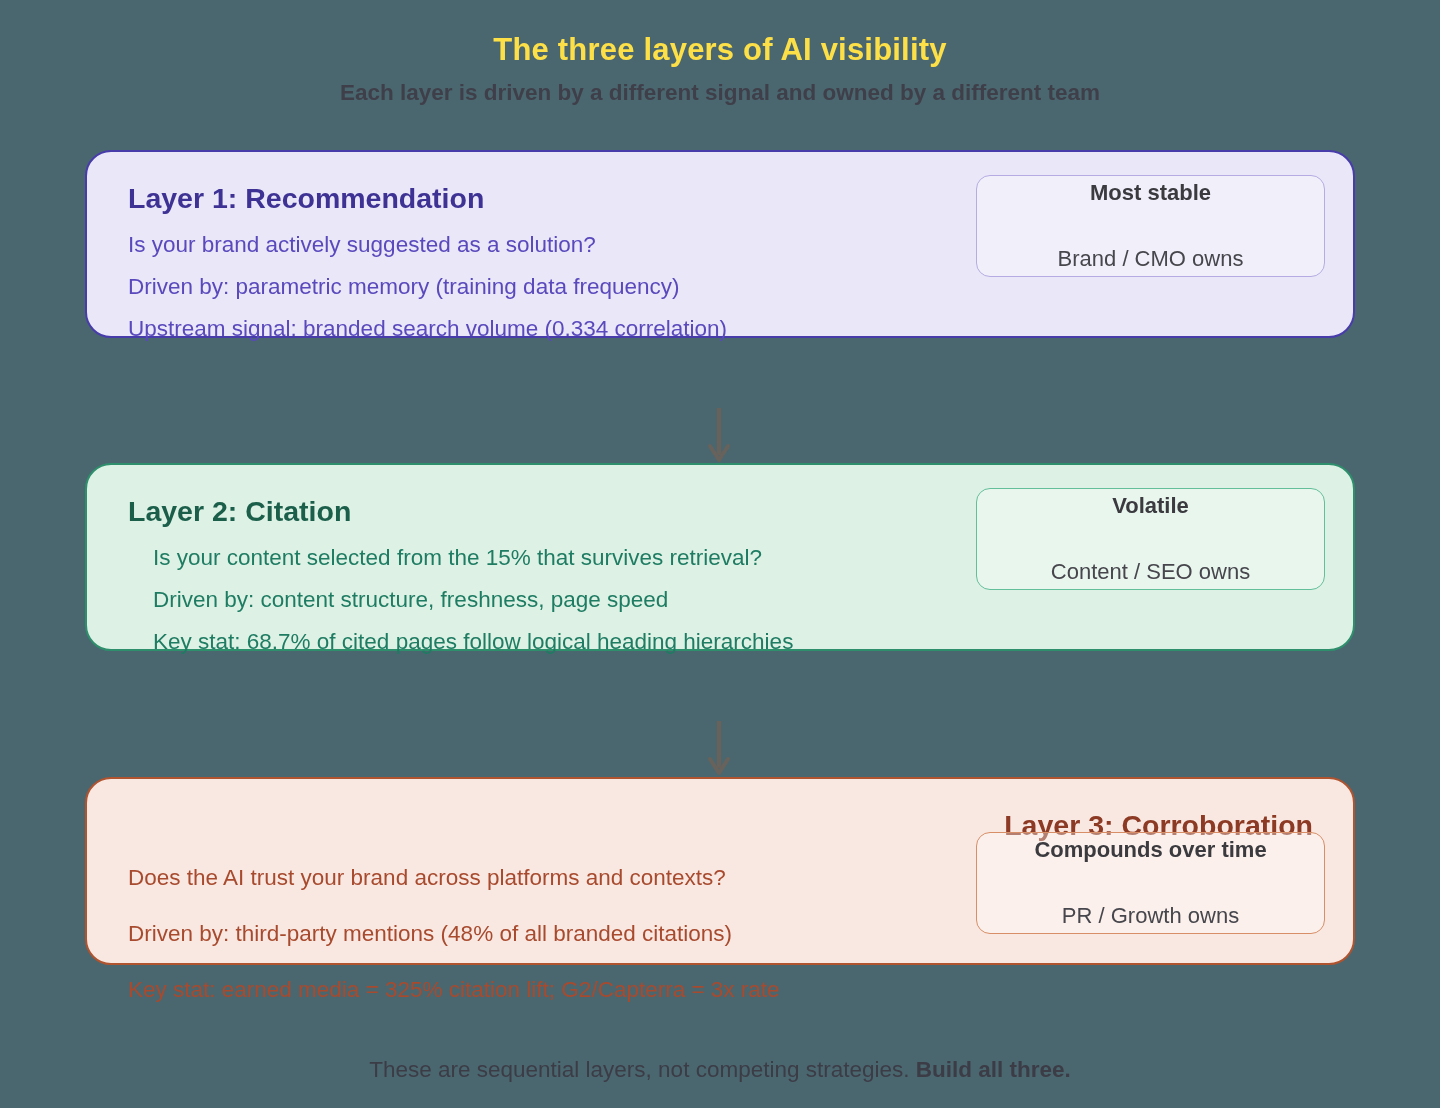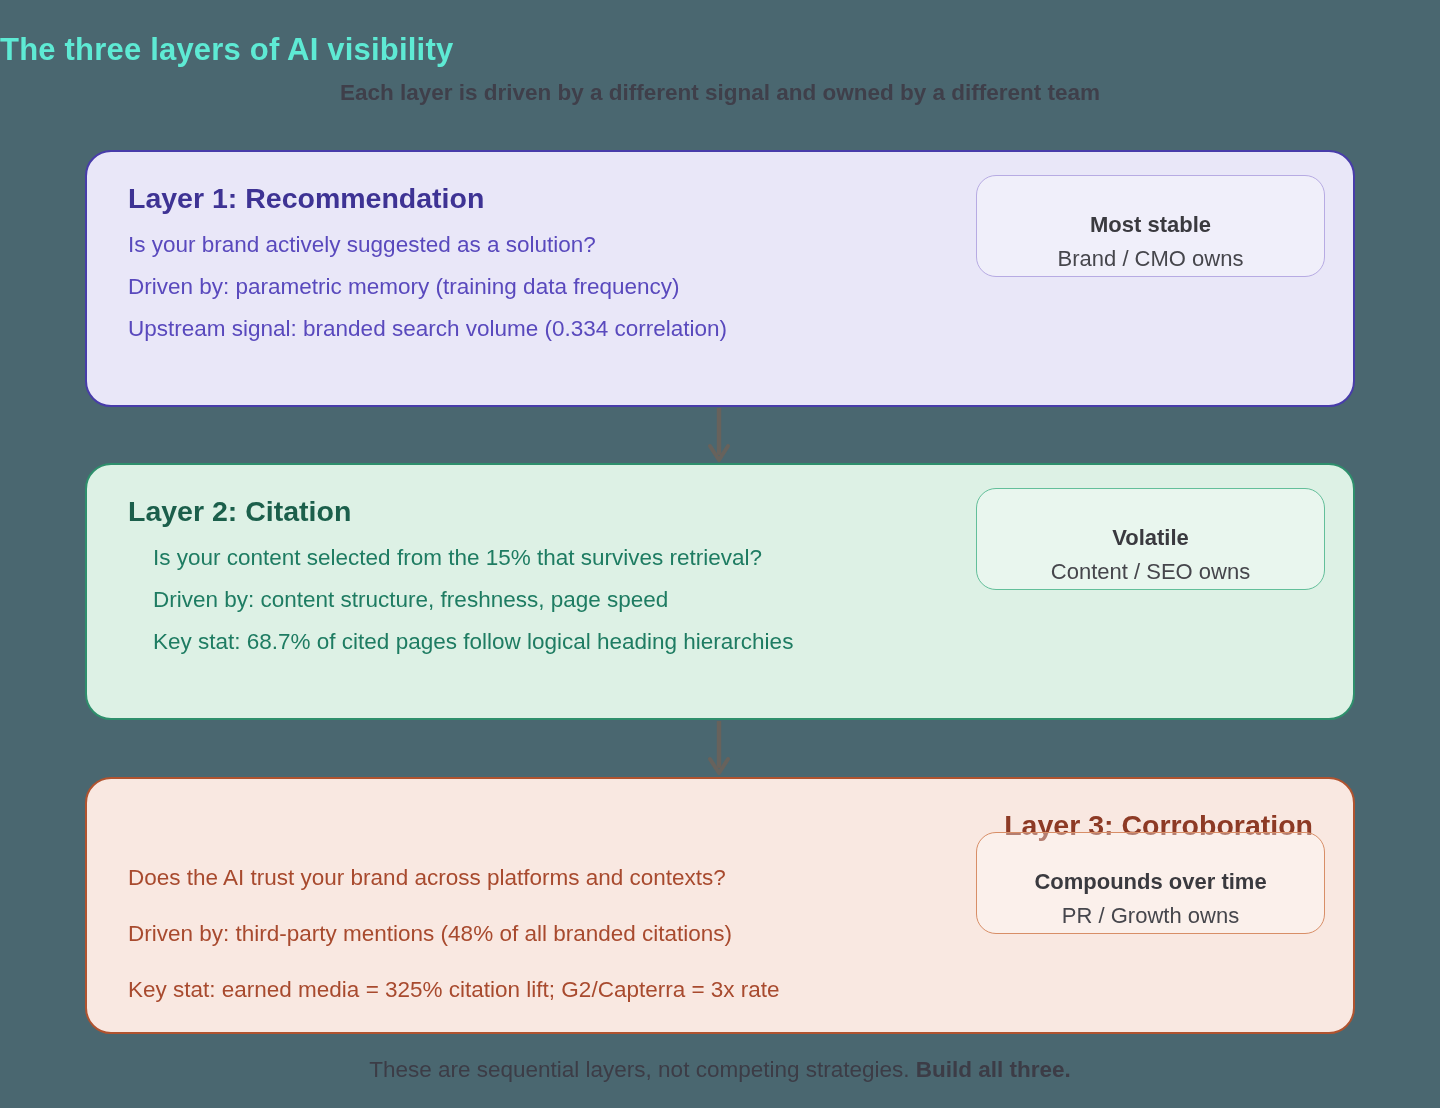--- a/index.html
+++ b/index.html
@@ -6,30 +6,31 @@
   html,body { background:#4a6770; }
   .canvas {
     position:relative;
     width:1440px; height:1108px;
     background:#4a6770;
     font-family:"Liberation Sans", sans-serif;
     overflow:hidden;
   }
   .page-title {
     position:absolute; top:32px; left:0; width:100%;
-    font-size:31px; font-weight:700; color:#5eead4;
+    text-align:center;
+    font-size:31px; font-weight:700; color:#fde047;
     letter-spacing:0.2px;
   }
   .page-subtitle {
     position:absolute; top:80px; left:0; width:100%;
     text-align:center;
     font-size:22.5px; font-weight:700; color:#3f3f4a;
   }
   .card {
-    position:absolute; left:85px; width:1270px; height:257px;
+    position:absolute; left:85px; width:1270px; height:188px;
     border-radius:26px;
     border:2px solid transparent;
     padding:28px 40px 7px 41px;
   }
   .card.layer1 { top:150px;  background:#e9e7f8; border-color:#483caa; }
   .card.layer2 { top:463px;  background:#ddf1e5; border-color:#2e8f6c; }
   .card.layer3 { top:777px;  background:#f9e8e1; border-color:#b0532f; }
   .card-heading {
     font-size:28.5px; font-weight:700; line-height:36px;
     margin-bottom:8px;
@@ -37,25 +38,25 @@
   .layer1 .card-heading { color:#3e3394; }
   .layer2 .card-heading { color:#1b5f4b; }
   .layer3 .card-heading { color:#8d3a25;text-align:right; }
   .card-line { font-size:22.5px; line-height:42px; font-weight:400; }
   .layer1 .card-line { color:#5949bd; }
   .layer2 .card-line { color:#1e7c62;margin-left:25px; }
   .layer3 .card-line { color:#a84a2e;margin-top:14px; }
   .badge {
     position:absolute; top:23px; right:28px;
     width:349px; height:102px;
-    border-radius:20px;
+    border-radius:14px;
     border:1.5px solid;
     background:rgba(255,255,255,0.35);
     display:flex; flex-direction:column;
-    align-items:center; justify-content:flex-end;
+    align-items:center; justify-content:space-between;
   }
   .layer1 .badge { border-color:#b7abe3; }
   .layer2 .badge { border-color:#63bf9a; }
   .layer3 .badge { border-color:#d88e67;margin-top:30px; }
   .badge-title { font-size:22px; font-weight:700; color:#3a3a3f; line-height:34px; }
   .badge-sub   { font-size:22px; font-weight:400; color:#46464c; line-height:34px; }
   .arrow { position:absolute; left:706px; width:26px; height:56px; }
   .arrow.a1 { top:408px; }
   .arrow.a2 { top:721px; }
   .footer-note {

